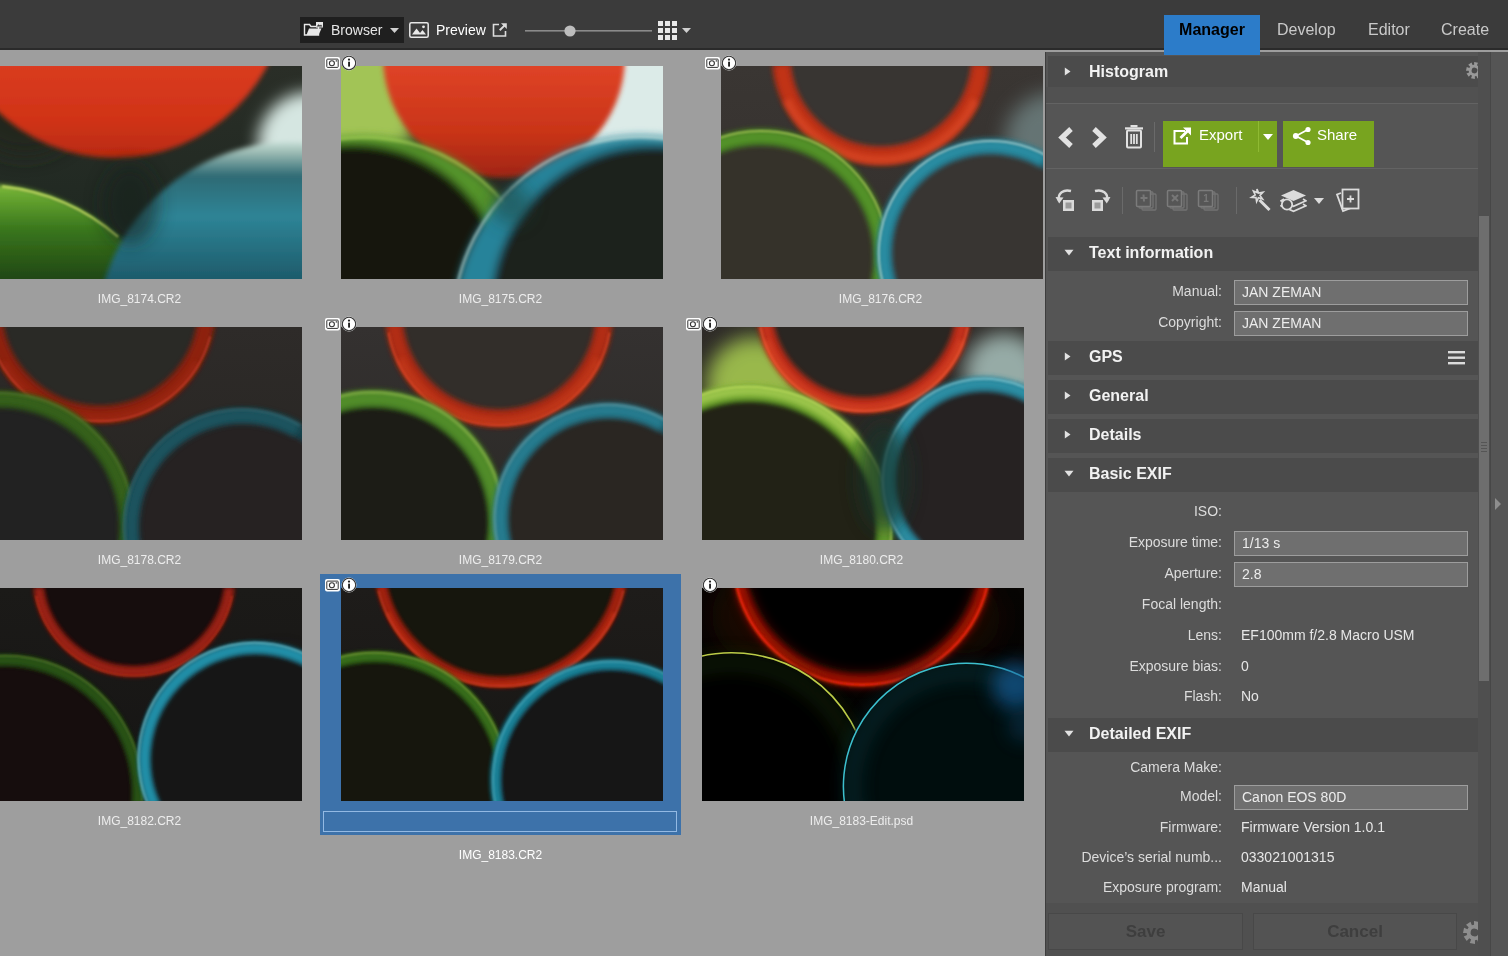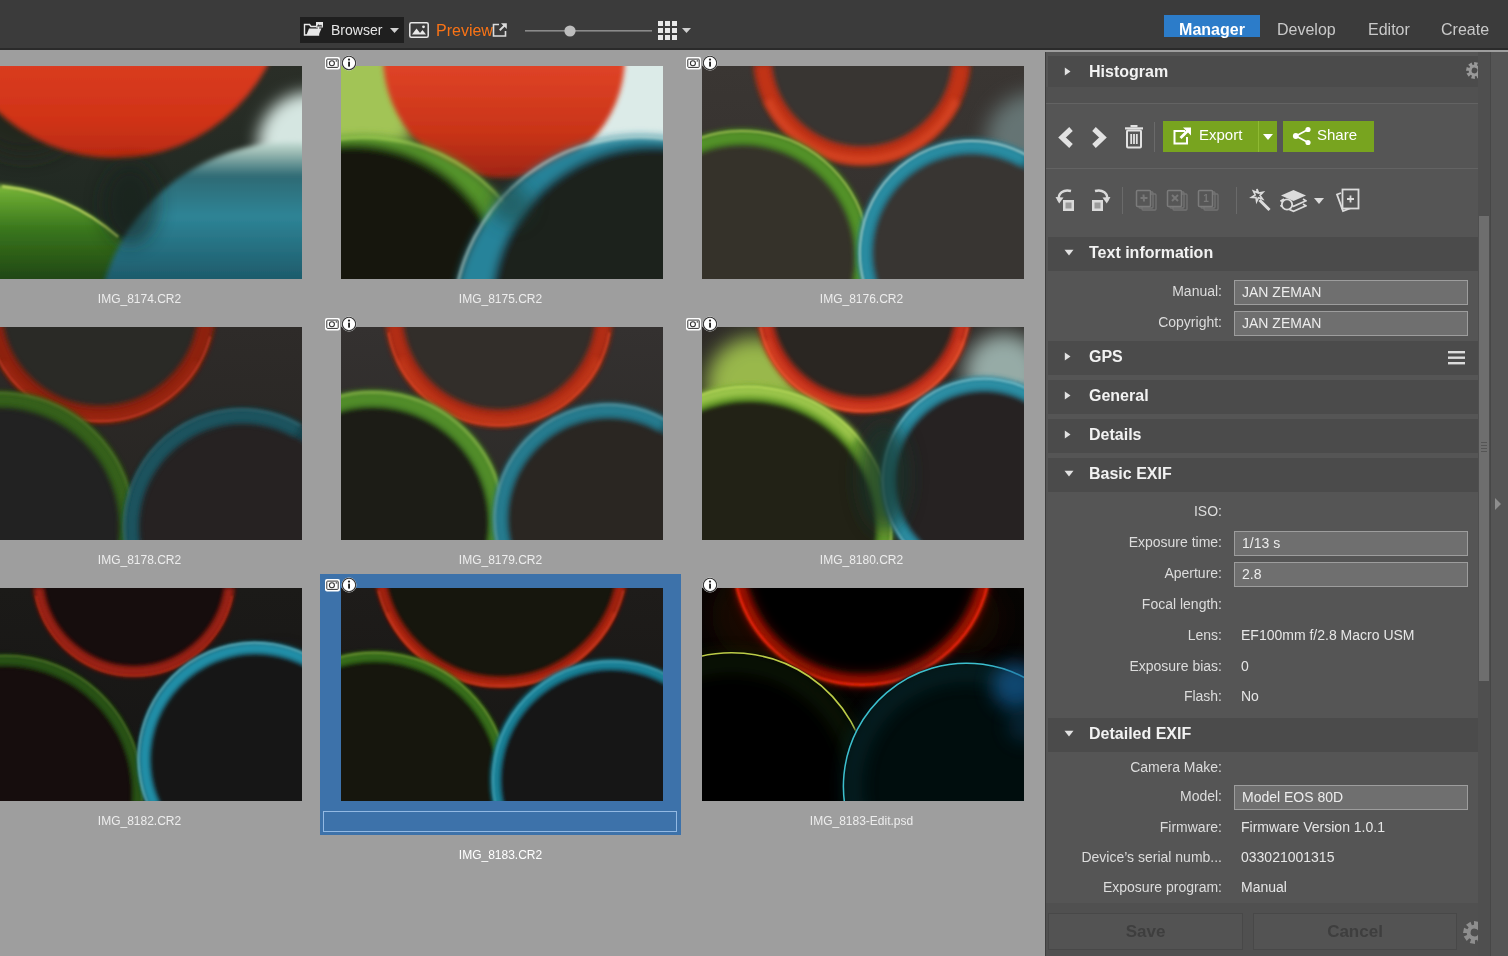--- a/index.html
+++ b/index.html
@@ -21,21 +21,21 @@
   border:1px solid #93b9e3; }
 .tic { position:absolute; top:4px; }
 #panel { position:absolute; left:1045px; top:52px; width:463px; height:904px;
   background:#555555; border-left:1px solid #3d3d3d; }
 .hdr { position:absolute; left:1048px; width:430px; height:34px; background:#4b4b4b; }
 .htri { position:absolute; left:1064px; }
 .htxt { position:absolute; left:1089px; font-size:16px; font-weight:bold; color:#f2f2f2; }
 .sep { position:absolute; left:1046px; width:432px; height:1px; background:#636363; }
 .vsep { position:absolute; width:1px; background:#6a6a6a; }
 .pic { position:absolute; }
-.gbtn { position:absolute; top:121px; height:31px; background:#78a41f; }
+.gbtn { position:absolute; top:121px; height:46px; background:#78a41f; }
 .flab { position:absolute; left:1046px; width:176px; text-align:right; font-size:14px; color:#dcdcdc; }
 .fbox { position:absolute; left:1234px; width:234px; height:25px; background:#6f6f6f;
   border:1px solid #9d9d9d; font-size:14px; color:#ececec; line-height:23px; padding-left:7px; }
 .fval { position:absolute; left:1241px; font-size:14px; color:#e6e6e6; }
 .foot { position:absolute; top:913px; height:37px; background:#535353; border:1px solid #484848;
   text-align:center; line-height:35px; font-size:17px; font-weight:bold; color:#3e3e3e; }
 #scroll { position:absolute; left:1478px; top:52px; width:12px; height:904px; background:#4f4f4f; }
 #thumb { position:absolute; left:1479px; top:216px; width:10px; height:465px; background:#6e6e6e; }
 #rstrip { position:absolute; left:1490px; top:52px; width:18px; height:904px; background:#555;
   border-left:1px solid #474747; }
@@ -183,21 +183,21 @@
         </div>
         <div class="tic" style="left:21px;top:3px">
           <svg width="16" height="16" viewBox="0 0 16 16">
             <circle cx="8" cy="8" r="7.5" fill="#fff"></circle>
             <circle cx="8" cy="8" r="6.7" fill="none" stroke="#333" stroke-width="1.1"></circle>
             <rect x="7.1" y="6.7" width="1.9" height="4.9" fill="#222"></rect>
             <circle cx="8" cy="4.6" r="1.15" fill="#222"></circle>
           </svg>
         </div>
       </div>
-<div class="cell" style="left:681px;top:0px">
+<div class="cell" style="left:700px;top:0px">
         <div class="ph">
           <svg width="322" height="213" viewBox="0 0 322 213">
             <defs>
               <linearGradient id="p3bg" gradientUnits="userSpaceOnUse" x1="0" y1="0" x2="0" y2="213">
                 <stop offset="0" stop-color="#3a3633"></stop>
                 <stop offset="1" stop-color="#332f2c"></stop>
               </linearGradient>
               <filter id="p3b1" x="-80%" y="-80%" width="260%" height="260%">
                 <feGaussianBlur stdDeviation="10"></feGaussianBlur>
               </filter>
@@ -944,21 +944,21 @@
     <div class="fval" style="top:688px">No</div>
 <div class="hdr" style="top:718px;height:34px"></div>
     <div class="htri" style="top:730px">
       <svg width="10" height="7" viewBox="0 0 10 7">
         <path d="M0.5 0.8 L9.5 0.8 L5 6.5 Z" fill="#e2e2e2"></path>
       </svg>
     </div>
     <div class="htxt" style="top:725px">Detailed EXIF</div>
 <div class="flab" style="top:759px">Camera Make:</div>
 <div class="flab" style="top:788px">Model:</div>
-    <div class="fbox" style="top:785px">Model EOS 80D</div>
+    <div class="fbox" style="top:785px">Canon EOS 80D</div>
 <div class="flab" style="top:819px">Firmware:</div>
     <div class="fval" style="top:819px">Firmware Version 1.0.1</div>
 <div class="flab" style="top:849px">Device’s serial numb...</div>
     <div class="fval" style="top:849px">033021001315</div>
 <div class="flab" style="top:879px">Exposure program:</div>
     <div class="fval" style="top:879px">Manual</div>
 <div style="position:absolute;left:1046px;top:903px;width:444px;height:53px;background:#505050"></div>
 <div class="foot" style="left:1048px;width:195px">Save</div>
 <div class="foot" style="left:1253px;width:204px">Cancel</div>
 <div style="position:absolute;left:1463px;top:921px">
@@ -994,21 +994,21 @@
           <path d="M0 0 L9 0 L4.5 5 Z" fill="#d0d0d0"></path>
         </svg>
       </div>
 <div class="tb" style="left:409px;top:22px">
         <svg width="20" height="16" viewBox="0 0 20 16">
           <rect x="0.8" y="0.8" width="18.4" height="14.4" rx="1.5" fill="none" stroke="#e8e8e8" stroke-width="1.5"></rect>
           <path d="M3 12.5 L7.5 6.5 L11 11 L13.5 8 L17 12.5 Z" fill="#e8e8e8"></path>
           <circle cx="14.5" cy="4.8" r="1.4" fill="#e8e8e8"></circle>
         </svg>
       </div>
-<div class="tb" style="left:436px;top:22px;font-size:16px;color:#f97316">Preview</div>
+<div class="tb" style="left:436px;top:22px;font-size:14px;color:#ffffff">Preview</div>
 <div class="tb" style="left:492px;top:22px">
         <svg width="16" height="16" viewBox="0 0 16 16">
           <path d="M13.5 9 L13.5 14 L1.5 14 L1.5 2.5 L7 2.5" fill="none" stroke="#dcdcdc" stroke-width="1.6"></path>
           <path d="M9 1.2 L14.8 1.2 L14.8 7 L12.6 4.8 L8.4 9 L7 7.6 L11.2 3.4 Z" fill="#dcdcdc"></path>
         </svg>
       </div>
 <svg class="tb" style="left:525px;top:24px" width="127" height="14" viewBox="0 0 127 14">
  <rect x="0" y="6" width="127" height="1.6" fill="#8a8a8a"></rect>
  <circle cx="45" cy="7" r="5.6" fill="#bdbdbd"></circle>
 </svg>
@@ -1023,17 +1023,17 @@
           <rect x="0" y="14" width="5" height="5" fill="#e8e8e8"></rect>
           <rect x="7" y="14" width="5" height="5" fill="#e8e8e8"></rect>
           <rect x="14" y="14" width="5" height="5" fill="#e8e8e8"></rect>
         </svg>
       </div>
 <div class="tb" style="left:682px;top:28px">
         <svg width="9" height="5" viewBox="0 0 9 5">
           <path d="M0 0 L9 0 L4.5 5 Z" fill="#d0d0d0"></path>
         </svg>
       </div>
-<div class="tb" style="left:1164px;top:15px;width:96px;height:22px;background:#2c7cc9;text-align:center;line-height:30px;font-size:16px;font-weight:bold;color:#ffffff">Manager</div>
+<div class="tb" style="left:1164px;top:15px;width:96px;height:40px;background:#2c7cc9;text-align:center;line-height:30px;font-size:16px;font-weight:bold;color:#000000">Manager</div>
 <div class="mtab" style="left:1277px;line-height:30px">Develop</div>
 <div class="mtab" style="left:1368px;line-height:30px">Editor</div>
 <div class="mtab" style="left:1441px;line-height:30px">Create</div>
 </div>
 </div>
 </body></html>

